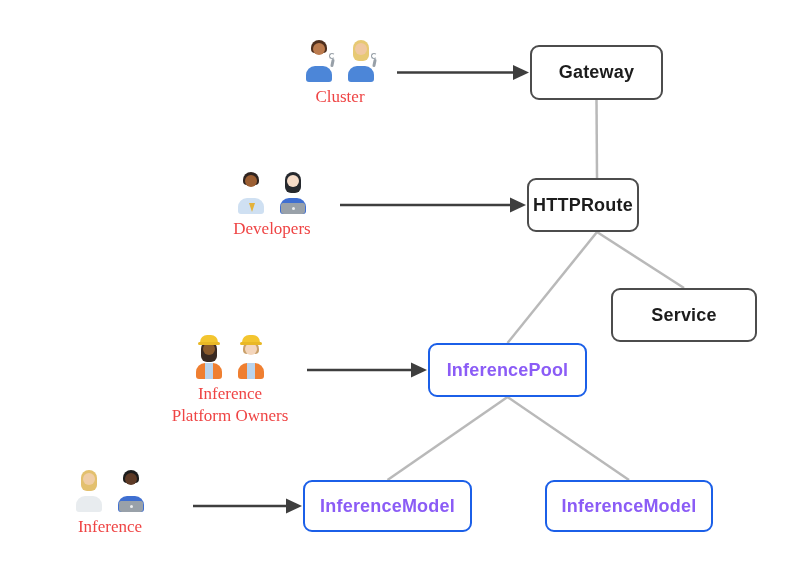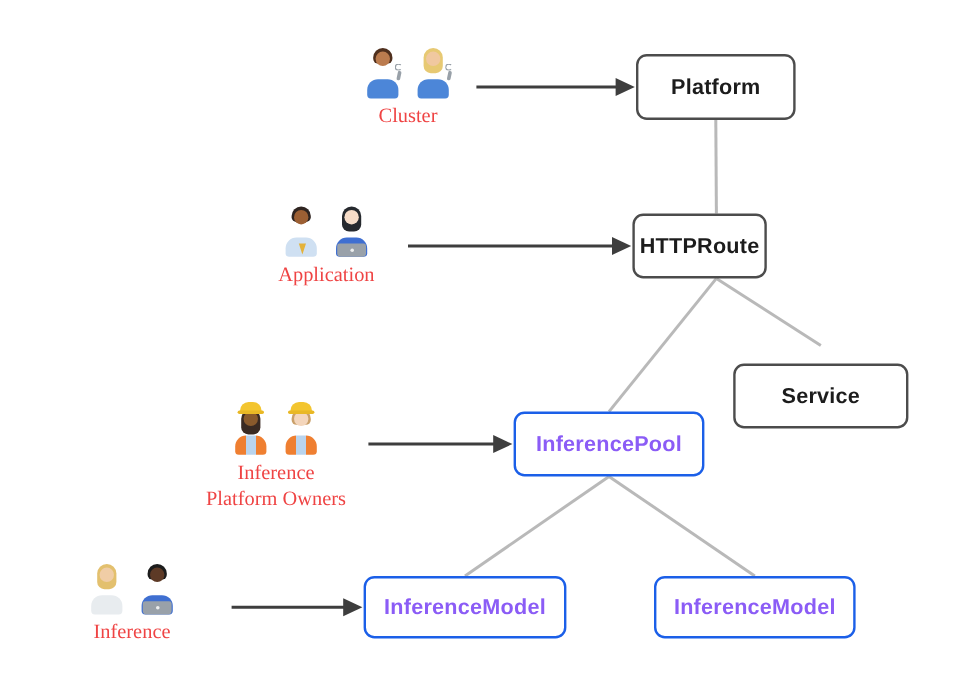--- a/index.html
+++ b/index.html
@@ -59,28 +59,28 @@
       <polygon points="529,72.5 513,65 513,80" fill="#3e3e3e"></polygon>
       <line x1="340" y1="205" x2="514" y2="205" stroke="#3e3e3e" stroke-width="2.5"></line>
       <polygon points="526,205 510,197.5 510,212.5" fill="#3e3e3e"></polygon>
       <line x1="307" y1="370" x2="415" y2="370" stroke="#3e3e3e" stroke-width="2.5"></line>
       <polygon points="427,370 411,362.5 411,377.5" fill="#3e3e3e"></polygon>
       <line x1="193" y1="506" x2="290" y2="506" stroke="#3e3e3e" stroke-width="2.5"></line>
       <polygon points="302,506 286,498.5 286,513.5" fill="#3e3e3e"></polygon>
     </svg>
 
   <div class="node core" style="left:530px;top:45px;width:133px;height:55px;">
-    <span class="node-label">Platform</span>
+    <span class="node-label">Gateway</span>
   </div>
 
   <div class="node core" style="left:527px;top:178px;width:112px;height:54px;">
     <span class="node-label">HTTPRoute</span>
   </div>
 
-  <div class="node core" style="left:611px;top:288px;width:146px;height:54px;margin-top:15px;">
+  <div class="node core" style="left:611px;top:288px;width:146px;height:54px;">
     <span class="node-label">Service</span>
   </div>
 
   <div class="node ext" style="left:428px;top:343px;width:159px;height:54px;">
     <span class="node-label">InferencePool</span>
   </div>
 
   <div class="node ext" style="left:303px;top:480px;width:169px;height:52px;">
     <span class="node-label">InferenceModel</span>
   </div>
@@ -118,21 +118,21 @@
         <span class="tie"></span>
       </span>
       <span class="person" style="--skin:#f6dcc8;--hair:#26292e;--shirt:#3f6fd1;" title="👩🏻‍💻">
         <span class="hair long"></span>
         <span class="head"></span>
         <span class="torso"></span>
         <span class="laptop"></span>
       </span>
     </div>
     <div class="persona-label">
-      <span class="pl-line">Application</span>
+      <span class="pl-line">Developers</span>
     </div>
   </div>
 
   <div class="persona" style="left:135px;top:333px;width:190px;">
     <div class="people">
       <span class="person has-hat" style="--skin:#8a5a2c;--hair:#3a2a22;--shirt:linear-gradient(90deg,#ef7f31 0 34%,#b9d4ee 34% 66%,#ef7f31 66% 100%);" title="👷🏾‍♀️">
         <span class="hat"></span>
         <span class="hair long"></span>
         <span class="head"></span>
         <span class="torso"></span>

